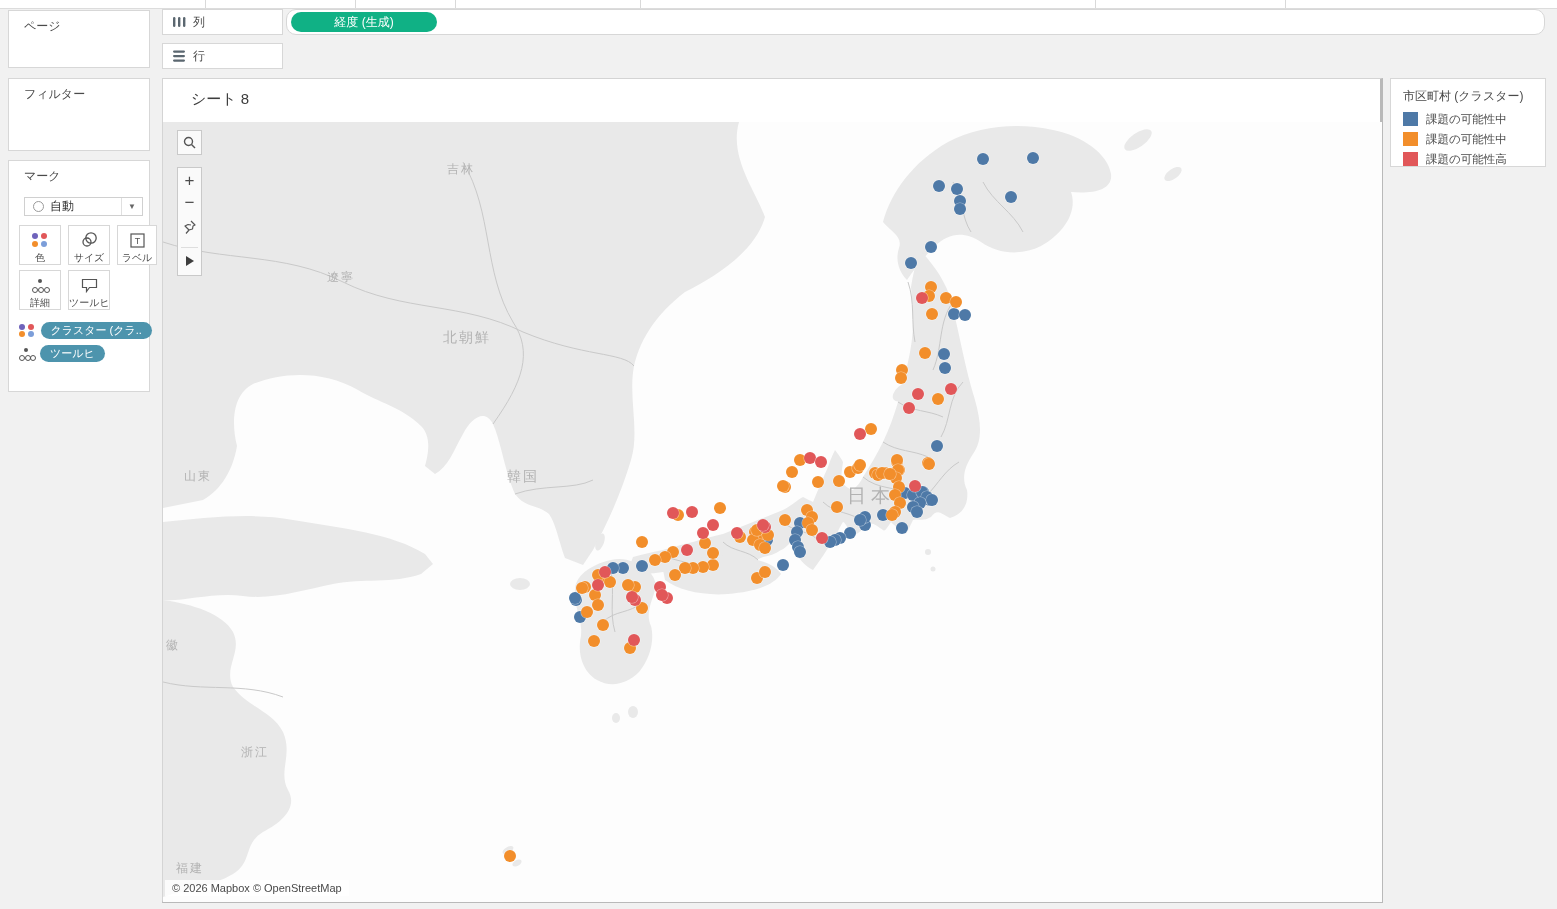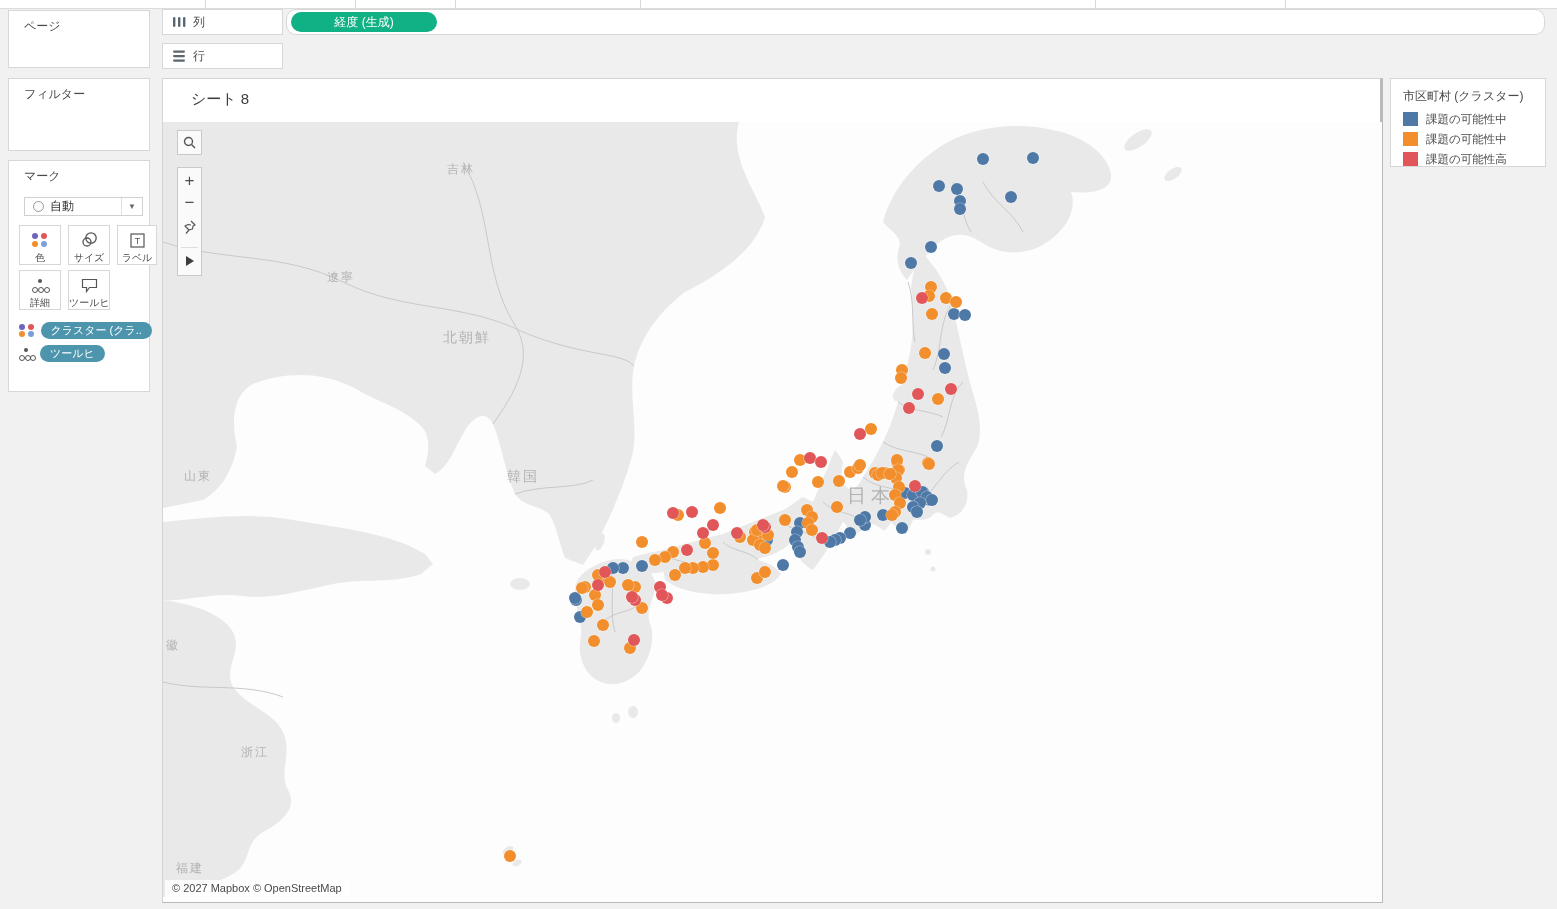--- a/index.html
+++ b/index.html
@@ -425,21 +425,21 @@
           </svg>
       </div>
       <div class="zg-sep"></div>
       <div class="zg-item zg-play">
         <svg width="10" height="12" viewBox="0 0 10 12">
             <path d="M1,1 L9,6 L1,11 Z" fill="#3d3d3d"></path>
           </svg>
       </div>
     </div>
 
-    <div class="attribution">© 2027 Mapbox © OpenStreetMap</div>
+    <div class="attribution">© 2026 Mapbox © OpenStreetMap</div>
   </div>
 
   <div class="legend-card">
     <div class="legend-title">市区町村 (クラスター)</div>
     <div id="legend-items">
         <div class="legend-item">
           <span class="legend-swatch" style="background: rgb(78, 121, 167);"></span>
           <span class="legend-label">課題の可能性中</span>
         </div>
         <div class="legend-item">

